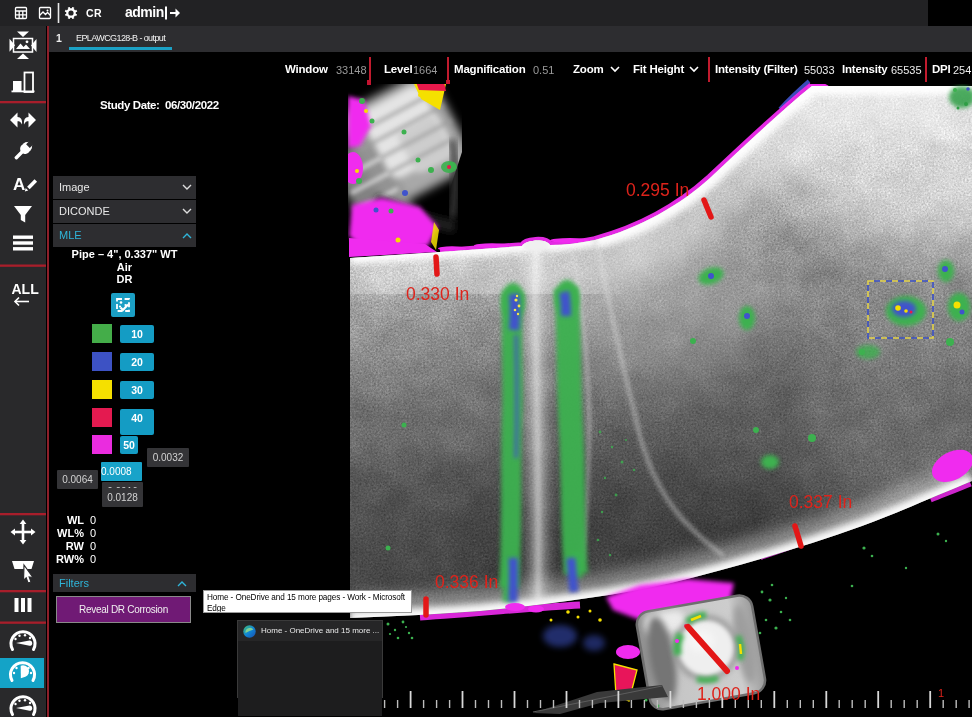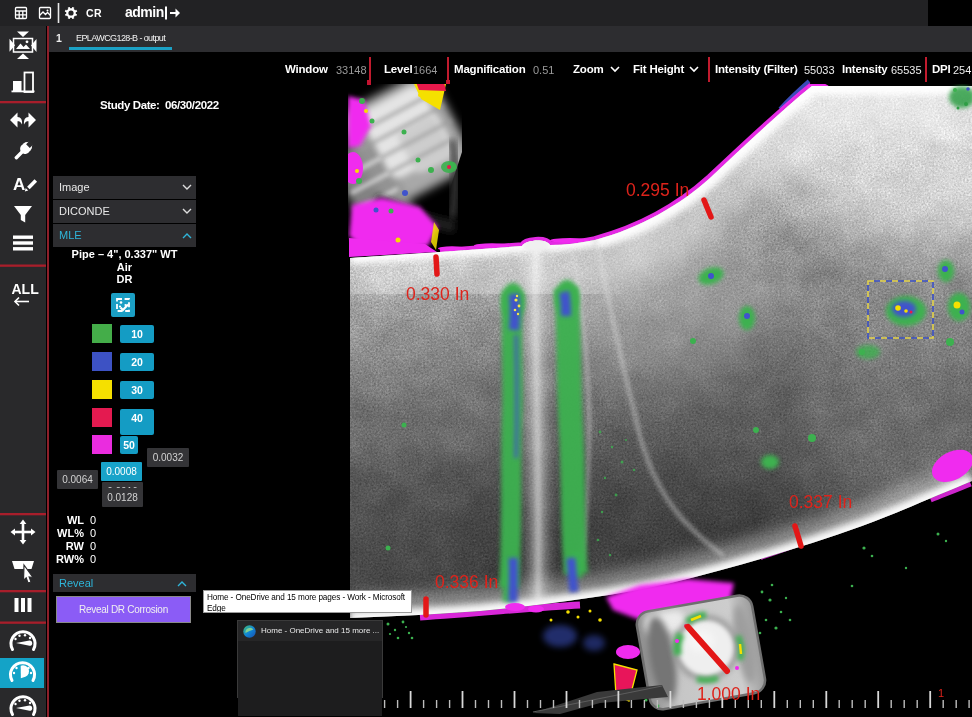--- a/index.html
+++ b/index.html
@@ -16,21 +16,21 @@
   .tn{font-size:11px;color:#9a9a9a;}
   .tw{font-size:11px;color:#ededed;}
   .tdiv{position:absolute;top:57px;width:2px;height:25px;background:#c11b2e;}
   
   .prow{left:53px;width:143px;height:23px;background:#2d2d30;color:#e8e8e8;
         font-size:11px;line-height:23px;padding-left:6px;box-sizing:border-box;}
   .cbtn{background:#149cc4;color:#fff;font-weight:bold;font-size:10.5px;
         text-align:center;border-radius:2px;}
   .dbtn{background:#343437;color:#d2d2d2;font-size:10px;text-align:center;
         line-height:19px;border-radius:1px;}
-  .sbtn{background:#18a3c9;color:#fff;font-size:10px;text-align:center;
+  .sbtn{background:#18a3c9;color:#fff;font-size:10px;
         line-height:19px;border-radius:1px;margin-left:44px;}
   .wl{color:#fff;font-size:11px;font-weight:bold;text-align:right;width:40px;}
   .wv{color:#fff;font-size:11px;}
 </style>
 </head>
 <body>
 
 <svg id="scene" class="abs" style="left:0;top:0" width="972" height="717" viewBox="0 0 972 717">
 <defs>
   <radialGradient id="bandgrad" gradientUnits="userSpaceOnUse" cx="302" cy="-403" r="1120">
@@ -644,25 +644,25 @@
 
   <div class="abs wl" style="left:44px;top:514px;">WL</div>
     <span class="abs wv" style="left:90px;top:514px;">0</span>
   <div class="abs wl" style="left:44px;top:527px;">WL%</div>
     <span class="abs wv" style="left:90px;top:527px;">0</span>
   <div class="abs wl" style="left:44px;top:540px;">RW</div>
     <span class="abs wv" style="left:90px;top:540px;">0</span>
   <div class="abs wl" style="left:44px;top:553px;">RW%</div>
     <span class="abs wv" style="left:90px;top:553px;">0</span>
 
-  <div class="abs prow" style="top:574px;height:18px;line-height:18px;color:#2fb5d9;">Reveal</div>
+  <div class="abs prow" style="top:574px;height:18px;line-height:18px;color:#2fb5d9;">Filters</div>
   <svg class="abs" style="left:177px;top:580px;" width="10" height="7">
       <path d="M1 6 L5 2 L9 6" stroke="#2fb5d9" stroke-width="1.4" fill="none"></path>
     </svg>
-  <div class="abs" style="left:56px;top:596px;width:133px;height:25px;background:#8b5cf6;border:1px solid #8a8a8a;color:#f0f0f0;font-size:10px;letter-spacing:-0.3px;text-align:center;line-height:25px;">Reveal DR Corrosion</div>
+  <div class="abs" style="left:56px;top:596px;width:133px;height:25px;background:#701a75;border:1px solid #8a8a8a;color:#f0f0f0;font-size:10px;letter-spacing:-0.3px;text-align:center;line-height:25px;">Reveal DR Corrosion</div>
 </div>
 
 <div class="abs" style="left:203px;top:590px;width:209px;height:23px;background:#fff;border:1px solid #9a9a9a;color:#000;font-size:8.2px;letter-spacing:-0.1px;line-height:11px;padding:1px 0 0 3px;box-sizing:border-box;white-space:nowrap;overflow:hidden;">Home - OneDrive and 15 more pages - Work - Microsoft<br>Edge</div>
 
 <div class="abs" style="left:237px;top:620px;width:146px;height:78px;background:#262627;border:1px solid #3a3a3a;box-sizing:border-box;">
   <svg class="abs" style="left:5px;top:4px;" width="13" height="13">
     <defs>
         <linearGradient id="edge" x1="0" y1="0" x2="1" y2="1">
       <stop offset="0" stop-color="#45c06f"></stop>
           <stop offset="0.5" stop-color="#0f86d6"></stop>

